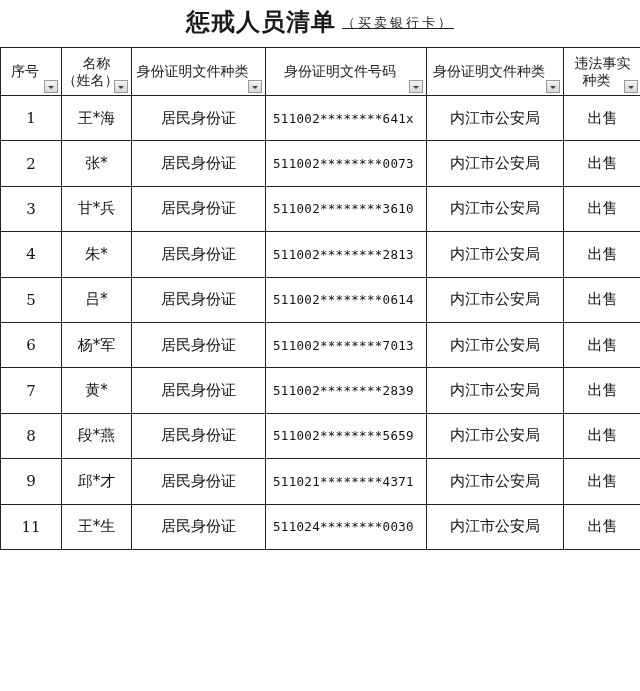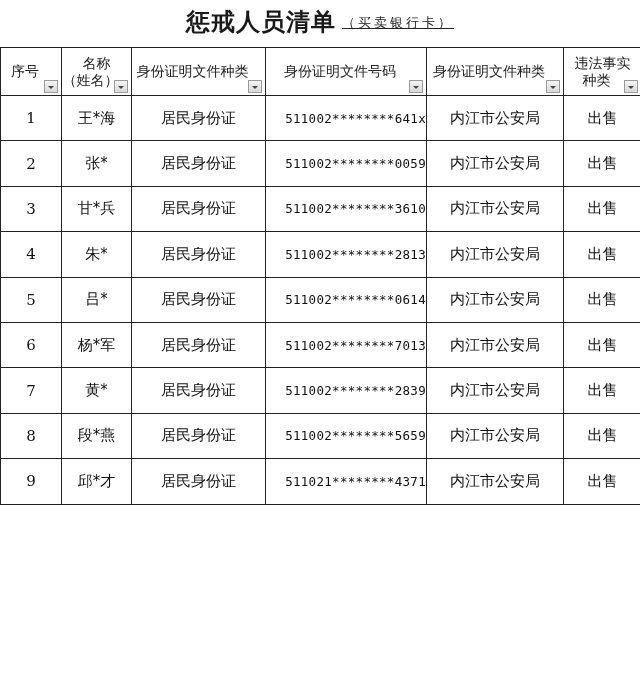--- a/index.html
+++ b/index.html
@@ -15,21 +15,21 @@
   th { height: 47px; font-weight: normal; font-size: 14px; color: #222; line-height: 17px; }
   td { height: 44.4px; font-size: 15px; }
   col.c1 { width: 61px; } col.c2 { width: 70px; } col.c3 { width: 134px; }
   col.c4 { width: 161px; } col.c5 { width: 137px; } col.c6 { width: 78px; }
   .hdr-text { display: inline-block; padding-right: 12px; }
   .filter-btn { position: absolute; right: 3px; bottom: 2px; width: 14px; height: 13px;
                 background: linear-gradient(#f4f4f4, #d8d8d8); border: 1px solid #9a9a9a; box-sizing: border-box; cursor: pointer; }
   .filter-btn::after { content: ""; position: absolute; left: 3px; top: 5px; border-left: 3px solid transparent;
                        border-right: 3px solid transparent; border-top: 3px solid #444; }
   .num { font-family: "DejaVu Serif", "Liberation Serif", serif; font-size: 15px; }
-  .id { font-family: "DejaVu Sans Mono", "Liberation Mono", monospace; font-size: 12.5px; letter-spacing: 0.3px; text-align: right; padding-left: 7px; }
+  .id { font-family: "DejaVu Sans Mono", "Liberation Mono", monospace; font-size: 12.5px; letter-spacing: 0.3px; text-align: left; padding-left: 7px; }
 </style>
 </head>
 <body>
 
 <div class="title-bar">
   <span class="title-main">惩戒人员清单</span>
   <span class="title-sub">（买卖银行卡）</span>
 </div>
 
 <table>
@@ -77,21 +77,21 @@
         <td>王*海</td>
         <td>居民身份证</td>
         <td class="id">511002********641x</td>
         <td>内江市公安局</td>
         <td>出售</td>
       </tr>
       <tr>
         <td class="num">2</td>
         <td>张*</td>
         <td>居民身份证</td>
-        <td class="id">511002********0059</td>
+        <td class="id">511002********0073</td>
         <td>内江市公安局</td>
         <td>出售</td>
       </tr>
       <tr>
         <td class="num">3</td>
         <td>甘*兵</td>
         <td>居民身份证</td>
         <td class="id">511002********3610</td>
         <td>内江市公安局</td>
         <td>出售</td>
@@ -137,14 +137,22 @@
         <td>出售</td>
       </tr>
       <tr>
         <td class="num">9</td>
         <td>邱*才</td>
         <td>居民身份证</td>
         <td class="id">511021********4371</td>
         <td>内江市公安局</td>
         <td>出售</td>
       </tr>
+      <tr>
+        <td class="num">11</td>
+        <td>王*生</td>
+        <td>居民身份证</td>
+        <td class="id">511024********0030</td>
+        <td>内江市公安局</td>
+        <td>出售</td>
+      </tr>
     </tbody>
 </table>
 
 </body></html>

